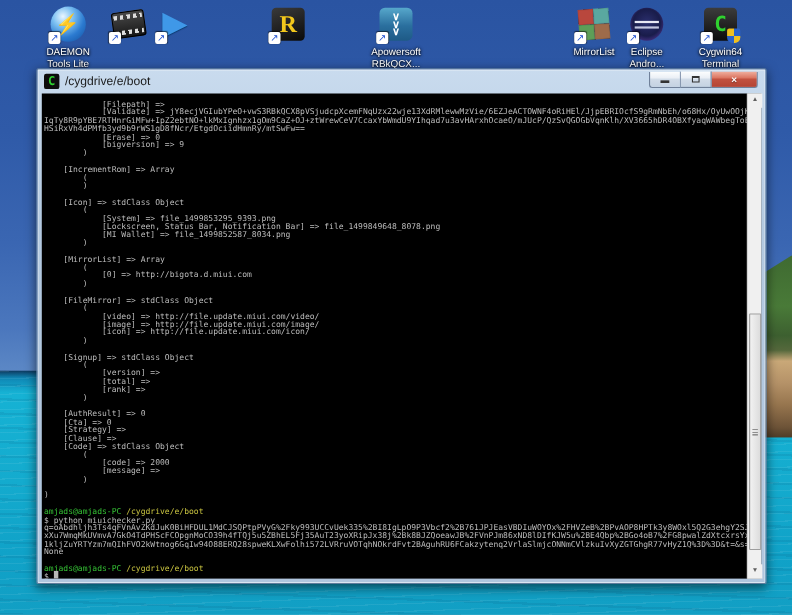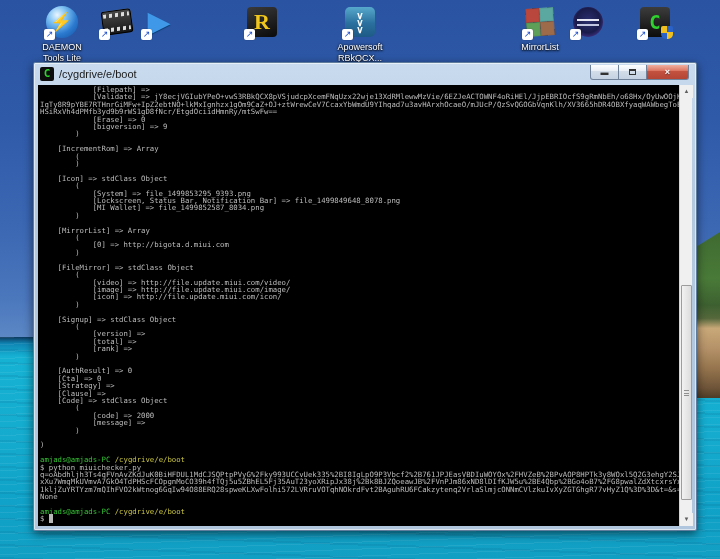--- a/index.html
+++ b/index.html
@@ -77,21 +77,21 @@
   .cbtn { height:15px; border:1px solid #70819a; border-top:none; display:flex; align-items:center; justify-content:center;
           font-size:8px; color:#333; background:linear-gradient(180deg,#fdfefe,#e9eef5 45%,#d3dde9 46%,#c4d2e2); }
   .cbtn.minb { width:29px; border-radius:0 0 0 3px; }
   .cbtn.maxb { width:28px; border-left:none; }
   .cbtn.closeb { width:42px; border-left:none; border-radius:0 0 3px 0; color:#fff;
           background:linear-gradient(180deg,#f0b0a0,#d9705c 45%,#c35240 46%,#b44434); font-size:9px; font-weight:bold;
           text-shadow:0 1px 1px rgba(0,0,0,.4); }
   .maxglyph { width:7px; height:6px; border:1px solid #333; border-top-width:2px; }
 
   .client { position:absolute; left:4px; top:22px; right:4px; bottom:4px; background:#000; display:flex; }
-  .screen { flex:1; overflow:hidden; padding:1px 0 0 2px; }
+  .screen { flex:1; overflow:hidden; padding:6px 0 0 2px; }
   .tline { font-family:"DejaVu Sans Mono",monospace; font-size:7.3px; line-height:7.4px;
            white-space:pre; color:#bdbdbd; min-height:7.4px; }
   .t-user { color:#35c435; } .t-path { color:#c9c440; } .t-d { color:#bdbdbd; }
   .t-cur { background:#b8b8b8; color:#b8b8b8; }
 
   
   .sbar { width:13px; background:#f0f0f0; position:relative; border-left:1px solid #d4d4d4; }
   .sbtn { position:absolute; left:0; width:13px; height:13px; background:#f0f0f0;
           font-size:6px; color:#606060; text-align:center; line-height:13px; }
   .sbtn.up { top:0; } .sbtn.down { bottom:0; }
@@ -166,30 +166,32 @@
       <div class="shortcut">↗</div>
     </div>
     <div class="lbl"><span>MirrorList</span></div>
   </div>
 
   <div class="dicon" style="left:549px">
     <div class="img">
       <div class="art-eclipse"></div>
       <div class="shortcut">↗</div>
     </div>
+    <div class="lbl"><span>Eclipse</span><br><span>Andro...</span></div>
   </div>
 
   <div class="dicon" style="left:616px">
     <div class="img">
       <div class="art-cygwin">
           <span>C</span>
           <span class="shield"></span>
         </div>
       <div class="shortcut">↗</div>
     </div>
+    <div class="lbl"><span>Cygwin64</span><br><span>Terminal</span></div>
   </div>
 
   <div class="win">
     <div class="titlebar">
       <div class="title-ico">C</div>
       <div class="title-txt">/cygdrive/e/boot</div>
     </div>
     <div class="caption">
       <div class="cbtn minb">▬</div>
       <div class="cbtn maxb">

